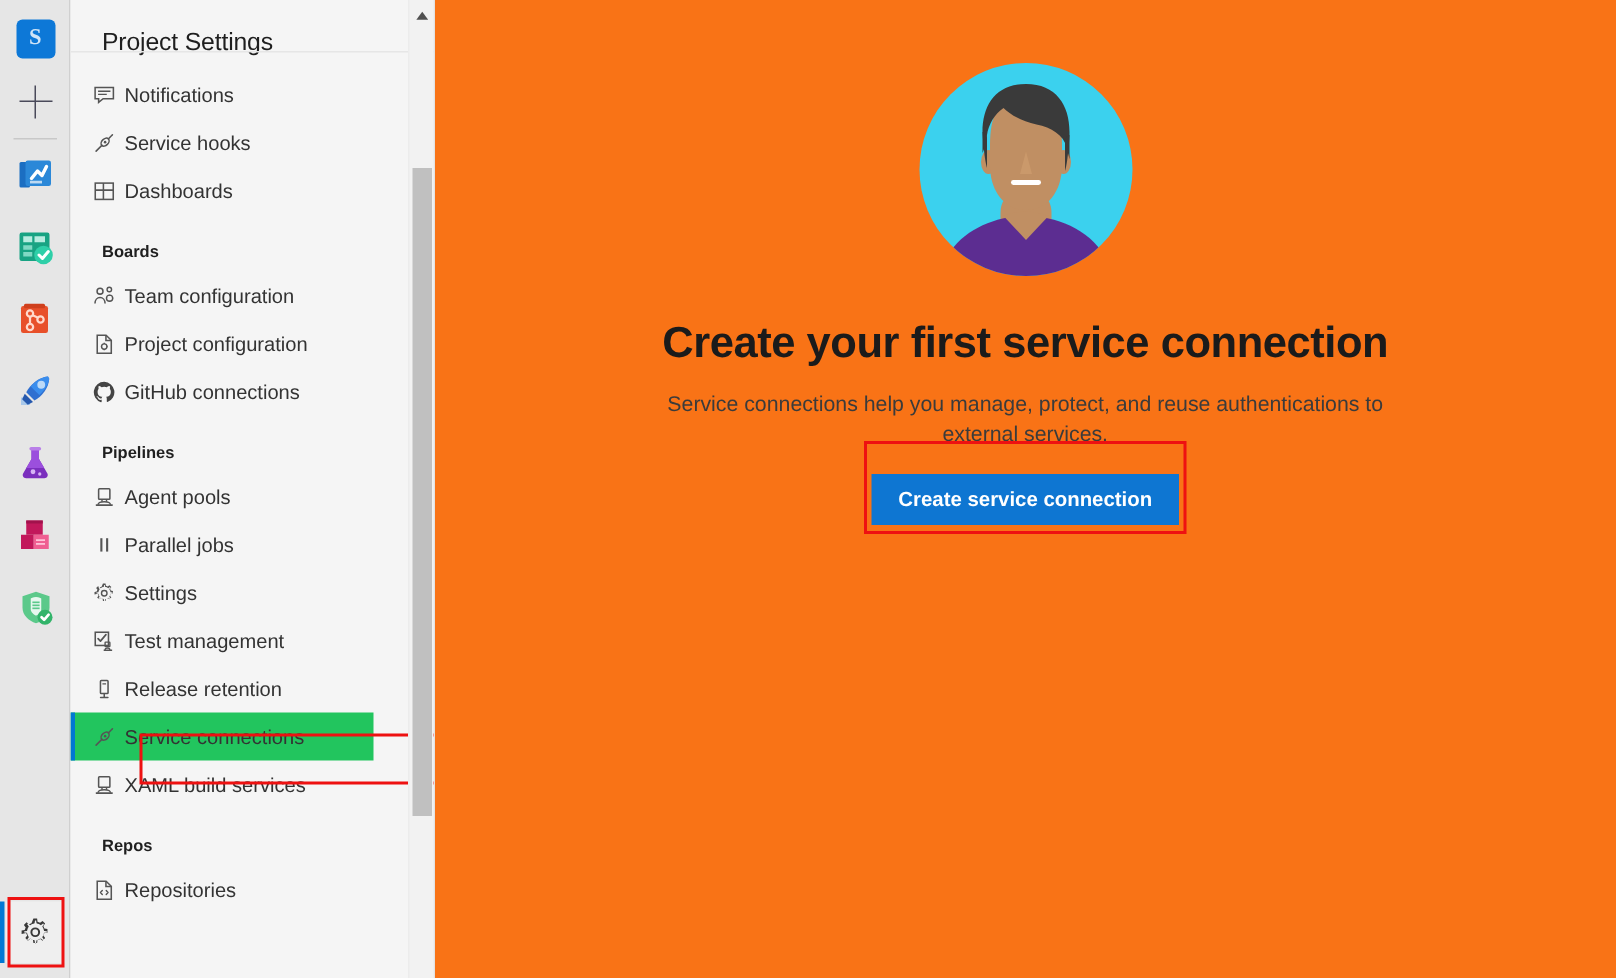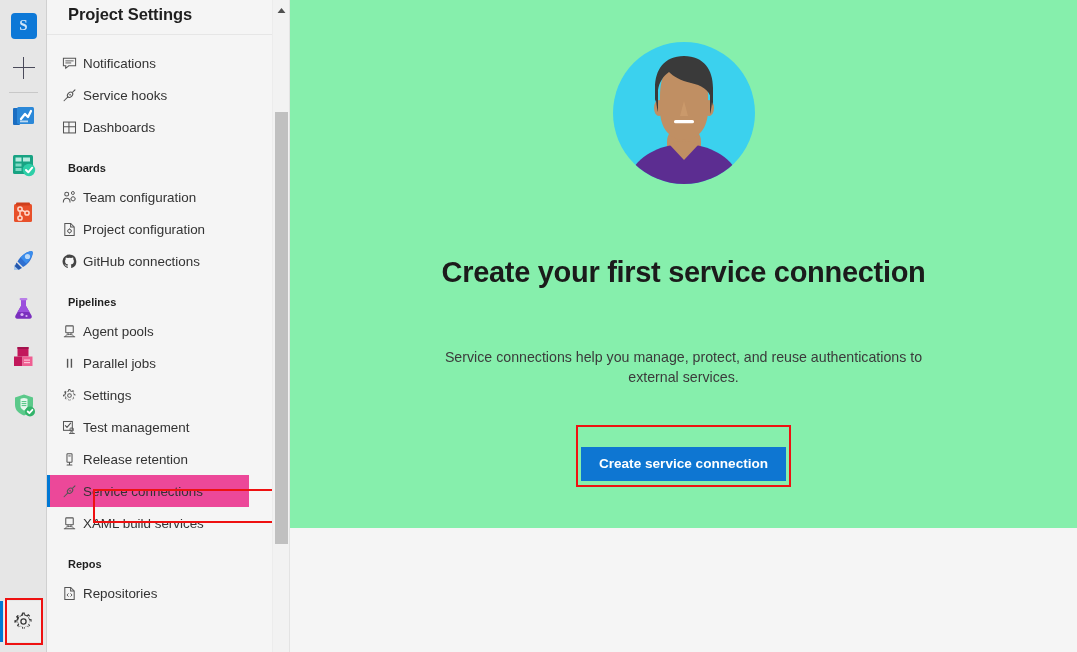--- a/index.html
+++ b/index.html
@@ -57,22 +57,22 @@
   
   .navpanel {
     position: relative;
     width: 243px; height: 652px;
     background: #f5f5f5;
     flex: 0 0 243px;
     border-right: 1px solid #e3e3e3;
     overflow: hidden;
   }
   .nav-title {
-    position: absolute; left: 21px; top: 5px;
-    font-size: 16.5px; color: #1f1f1f; font-weight: 700;
+    position: absolute; left: 21px; top: 19px;
+    font-size: 16.5px; color: #1f1f1f; font-weight: 400;
     letter-spacing: -0.1px;
   }
   .nav-title-rule {
     position: absolute; left: 0; top: 34px; width: 243px; height: 1px; background: #e6e6e6;
   }
   .nav-scroll { position:absolute; left:0; top:35px; width:202px; height:617px; }
 
   .nav-group-label {
     padding: 0 0 0 21px;
     font-size: 11px; color: #1f1f1f; font-weight: 600;
@@ -83,21 +83,21 @@
     height: 32px;
     display: flex; align-items: center;
     padding-left: 36px;
     font-size: 13.4px; color: #333333;
     cursor: default;
   }
   .nav-item .ic {
     position: absolute; left: 14px; top: 50%; transform: translateY(-50%);
     width: 16px; height: 16px; display:flex; align-items:center; justify-content:center;
   }
-  .nav-item.selected { background: #ec4899; }
+  .nav-item.selected { background: #22c55e; }
   .nav-item.selected .selbar {
     position:absolute; left:0; top:0; width:3px; height:32px; background:#0078d4;
   }
   .nav-item .lbl { white-space: nowrap; }
   .spacer-sm { height: 12px; }
 
   
   .sbar {
     position: absolute; right: 0; top: 0; width: 17px; height: 652px;
     background: #f2f2f2; border-left: 1px solid #ececec;
@@ -106,23 +106,23 @@
     position: absolute; top: 2px; left: 0; width: 17px; height: 17px;
     display:flex; align-items:center; justify-content:center;
   }
   .sbar-thumb {
     position: absolute; left: 2px; top: 112px; width: 13px; height: 432px;
     background: #c0c0c0;
   }
 
   
   .main {
-    position: relative; flex: 1 1 auto; height: 528px;
-    background: #86efac;
-    display: flex; flex-direction: column; align-items: center; gap: 44px;
+    position: relative; flex: 1 1 auto; height: 652px;
+    background: #f97316;
+    display: flex; flex-direction: column; align-items: center;
   }
   .avatar-wrap { margin-top: 40px; }
   .hero-title {
     margin-top: 22px;
     font-size: 29px; font-weight: 700; color: #1b1b1b;
     letter-spacing: -0.3px;
   }
   .hero-sub {
     margin-top: 14px;
     width: 500px; text-align: center;

